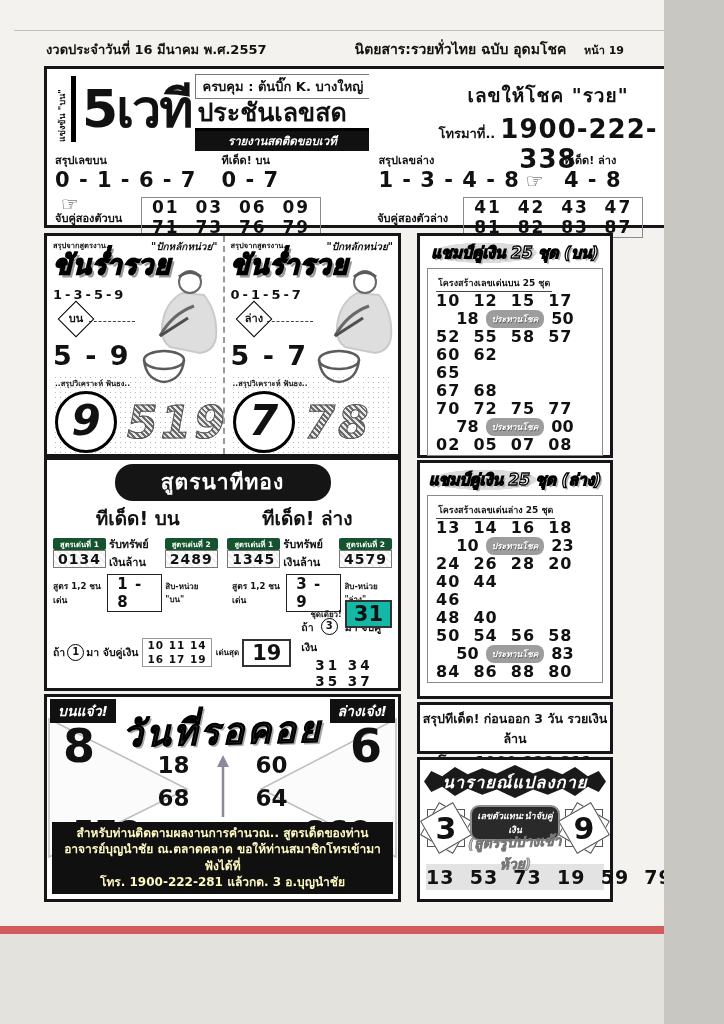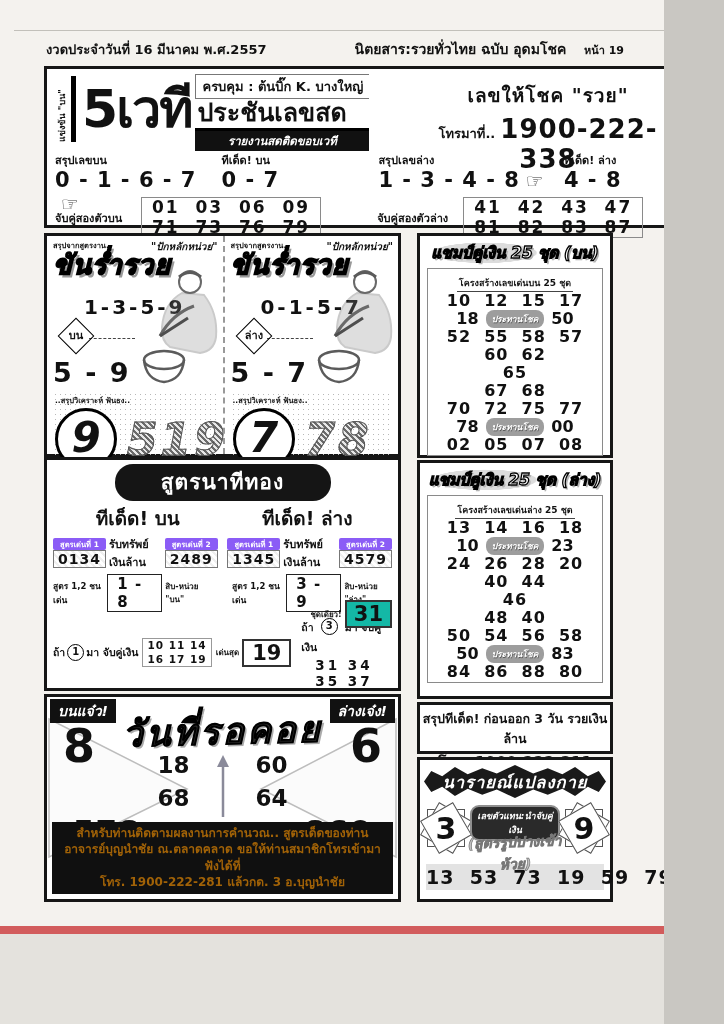--- a/index.html
+++ b/index.html
@@ -41,21 +41,21 @@
   .pair-grid{border:1px solid #8a8a8a;padding:0 10px;font-size:17px;font-weight:900;line-height:1.15;letter-spacing:2px;}
   .gap{width:56px;}
   
   #drum{left:44px;top:233px;width:357px;height:224px;display:flex;padding:0;}
   .panel{position:relative;width:50%;padding:3px 6px;box-sizing:border-box;}
   .panel+.panel{border-left:2px dashed #999;}
   .p-note{font-size:7.5px;font-weight:bold;}
   .p-quote{position:absolute;right:5px;top:3px;font-size:10px;font-weight:900;font-style:italic;}
   .p-title{font-size:27px;font-weight:900;font-style:italic;color:#fff;letter-spacing:1px;
            -webkit-text-stroke:1.6px #000;text-shadow:2.5px 2.5px 0 #9a9a9a;line-height:1.05;}
-  .p-digits{font-size:20px;font-weight:900;letter-spacing:3px;margin-top:16px;text-align:center;}
+  .p-digits{font-size:13px;font-weight:900;letter-spacing:3px;margin-top:8px;}
   .tagrow{margin-top:4px;height:34px;}
   .p-tag{display:inline-block;border:1.5px solid #000;width:24px;height:24px;transform:rotate(45deg);margin-left:10px;}
   .p-tag span{display:block;transform:rotate(-45deg);font-size:11px;font-weight:900;line-height:24px;text-align:center;}
   .tagdash{display:inline-block;width:46px;border-bottom:1.5px dashed #444;height:14px;}
   .p-pair{font-size:27px;font-weight:900;letter-spacing:2px;}
   .drummer{position:absolute;right:0;top:30px;width:92px;height:122px;opacity:.8;}
   .p-anal{margin-top:4px;background-image:radial-gradient(#b8b8b8 .7px,transparent .9px);background-size:5px 5px;
           padding:2px 2px 0 2px;}
   .p-anal .alabel{font-size:7.5px;font-weight:bold;}
   .bigline{display:flex;align-items:center;height:66px;}
@@ -66,21 +66,21 @@
            -webkit-background-clip:text;background-clip:text;color:transparent;-webkit-text-stroke:1px #555;}
   .p-foot{font-size:12.5px;font-weight:900;font-style:italic;text-align:center;margin-top:2px;}
   
   #gold{left:44px;top:457px;width:357px;height:234px;padding:3px 6px;}
   .gold-title{margin:1px auto 0;width:216px;background:#151515;color:#fff;border-radius:18px;
               font-size:21px;font-weight:900;text-align:center;padding:1px 0 3px;letter-spacing:1px;}
   .gold-heads{display:flex;margin-top:2px;}
   .gold-heads span{width:50%;text-align:center;font-size:19px;font-weight:900;}
   .gbr{display:flex;align-items:center;margin-top:2px;}
   .gset{text-align:center;}
-  .gbadge{display:block;background:#8b5cf6;color:#fff;font-size:7.5px;font-weight:bold;padding:0 3px;border-radius:2px;}
+  .gbadge{display:block;background:#14532d;color:#fff;font-size:7.5px;font-weight:bold;padding:0 3px;border-radius:2px;}
   .gval{display:block;border:1px solid #777;font-size:14px;font-weight:900;padding:0 4px;letter-spacing:1px;
         background:repeating-linear-gradient(45deg,#fff 0 3px,#efefef 3px 5px);}
   .gmid{font-size:11px;font-weight:900;margin:0 3px;}
   .frow{display:flex;align-items:center;margin-top:3px;}
   .flbl{font-size:8.5px;font-weight:900;}
   .fpair{border:1.5px solid #222;font-size:15px;font-weight:900;padding:0 9px;margin:0 3px;letter-spacing:1px;}
   .fsuf{font-size:8px;font-weight:900;}
   .rule{display:flex;align-items:center;margin-top:4px;position:relative;}
   .rcond{font-size:10.5px;font-weight:900;}
   .circ{display:inline-block;width:15px;height:15px;border:1.5px solid #000;border-radius:50%;
@@ -106,30 +106,30 @@
   .wtitle{position:absolute;left:0;right:0;top:6px;text-align:center;font-size:36px;font-weight:900;font-style:italic;
           letter-spacing:3px;color:#2a2a2a;-webkit-text-stroke:1px #000;
           text-shadow:2px 2px 0 #ababab,-1px -1px 0 #fff;transform:rotate(-1.5deg);}
   .wnums{position:absolute;left:0;right:0;top:52px;display:flex;justify-content:center;gap:66px;
          font-size:23px;font-weight:900;text-align:center;line-height:1.45;}
   .warrow{position:absolute;left:50%;top:58px;transform:translateX(-50%);}
   .wbot{position:absolute;left:0;right:0;top:116px;display:flex;align-items:baseline;justify-content:space-between;
         padding:0 26px;font-weight:900;}
   .wb-big{font-size:31px;letter-spacing:1px;}
   .wb-sm{font-size:23px;}
-  .wfoot{position:absolute;left:5px;right:5px;bottom:5px;background:#101010;color:#a16207;text-align:center;
+  .wfoot{position:absolute;left:5px;right:5px;bottom:5px;background:#101010;color:#fef9c3;text-align:center;
          font-size:12px;font-weight:bold;line-height:1.35;padding:3px 0 4px;}
   
   .champ{left:417px;width:196px;padding:2px 0;}
   #champ1{top:233px;height:225px;}
   #champ2{top:460px;height:239px;}
   .champ-title{position:relative;text-align:center;font-size:15.5px;font-weight:900;font-style:italic;white-space:nowrap;
                color:#fff;-webkit-text-stroke:1.3px #000;text-shadow:2px 2px 0 #b5b5b5;padding-top:2px;
                background:radial-gradient(ellipse 45% 62% at 34% 55%,#dcdcdc 60%,transparent 62%);}
-  .champ-grid{border:1.5px solid #8a8a8a;margin:3px auto 0;width:158px;text-align:center;padding:2px 8px 1px;}
+  .champ-grid{border:1.5px solid #8a8a8a;margin:3px auto 0;width:158px;padding:2px 8px 1px;}
   .cg-title{font-size:9px;font-weight:bold;border-bottom:1px solid #444;display:inline-block;padding:0 2px 1px;}
   .crow{font-size:16px;font-weight:900;line-height:18px;letter-spacing:1px;}
   .crow-b{display:flex;justify-content:center;align-items:center;gap:7px;line-height:18px;font-size:16px;font-weight:900;}
   .cbadge{background:#9d9d9d;color:#fff;font-size:8.5px;font-weight:900;font-style:italic;padding:0 6px;
           border-radius:8px;text-shadow:.5px .5px 0 #555;}
   #sumbox{left:417px;top:702px;width:196px;height:52px;text-align:center;padding-top:4px;}
   .sum1{font-size:12.5px;font-weight:900;}
   .sum2{font-size:15px;font-weight:900;margin-top:2px;}
   #narai{left:417px;top:757px;width:196px;height:145px;padding:3px 0;}
   .nbanner{margin:2px auto 0;width:182px;height:33px;background:#1a1a1a;display:flex;align-items:center;justify-content:center;

